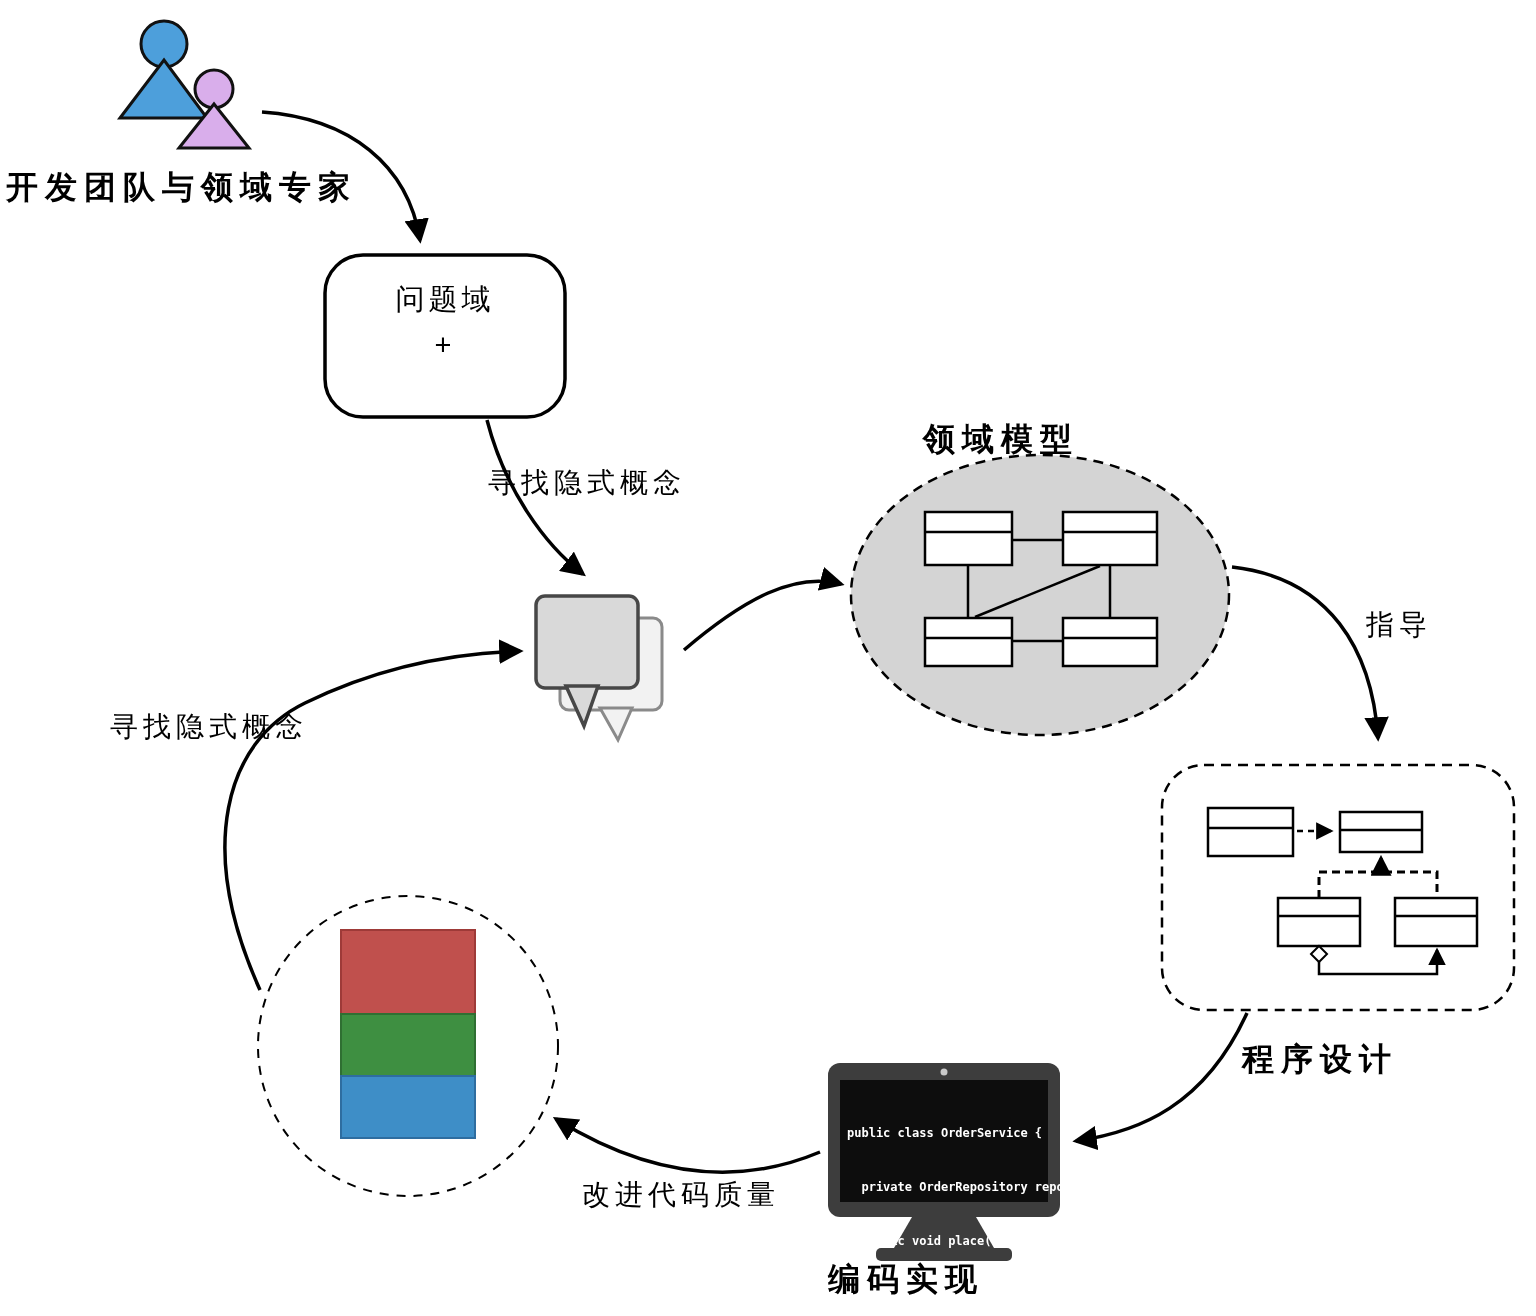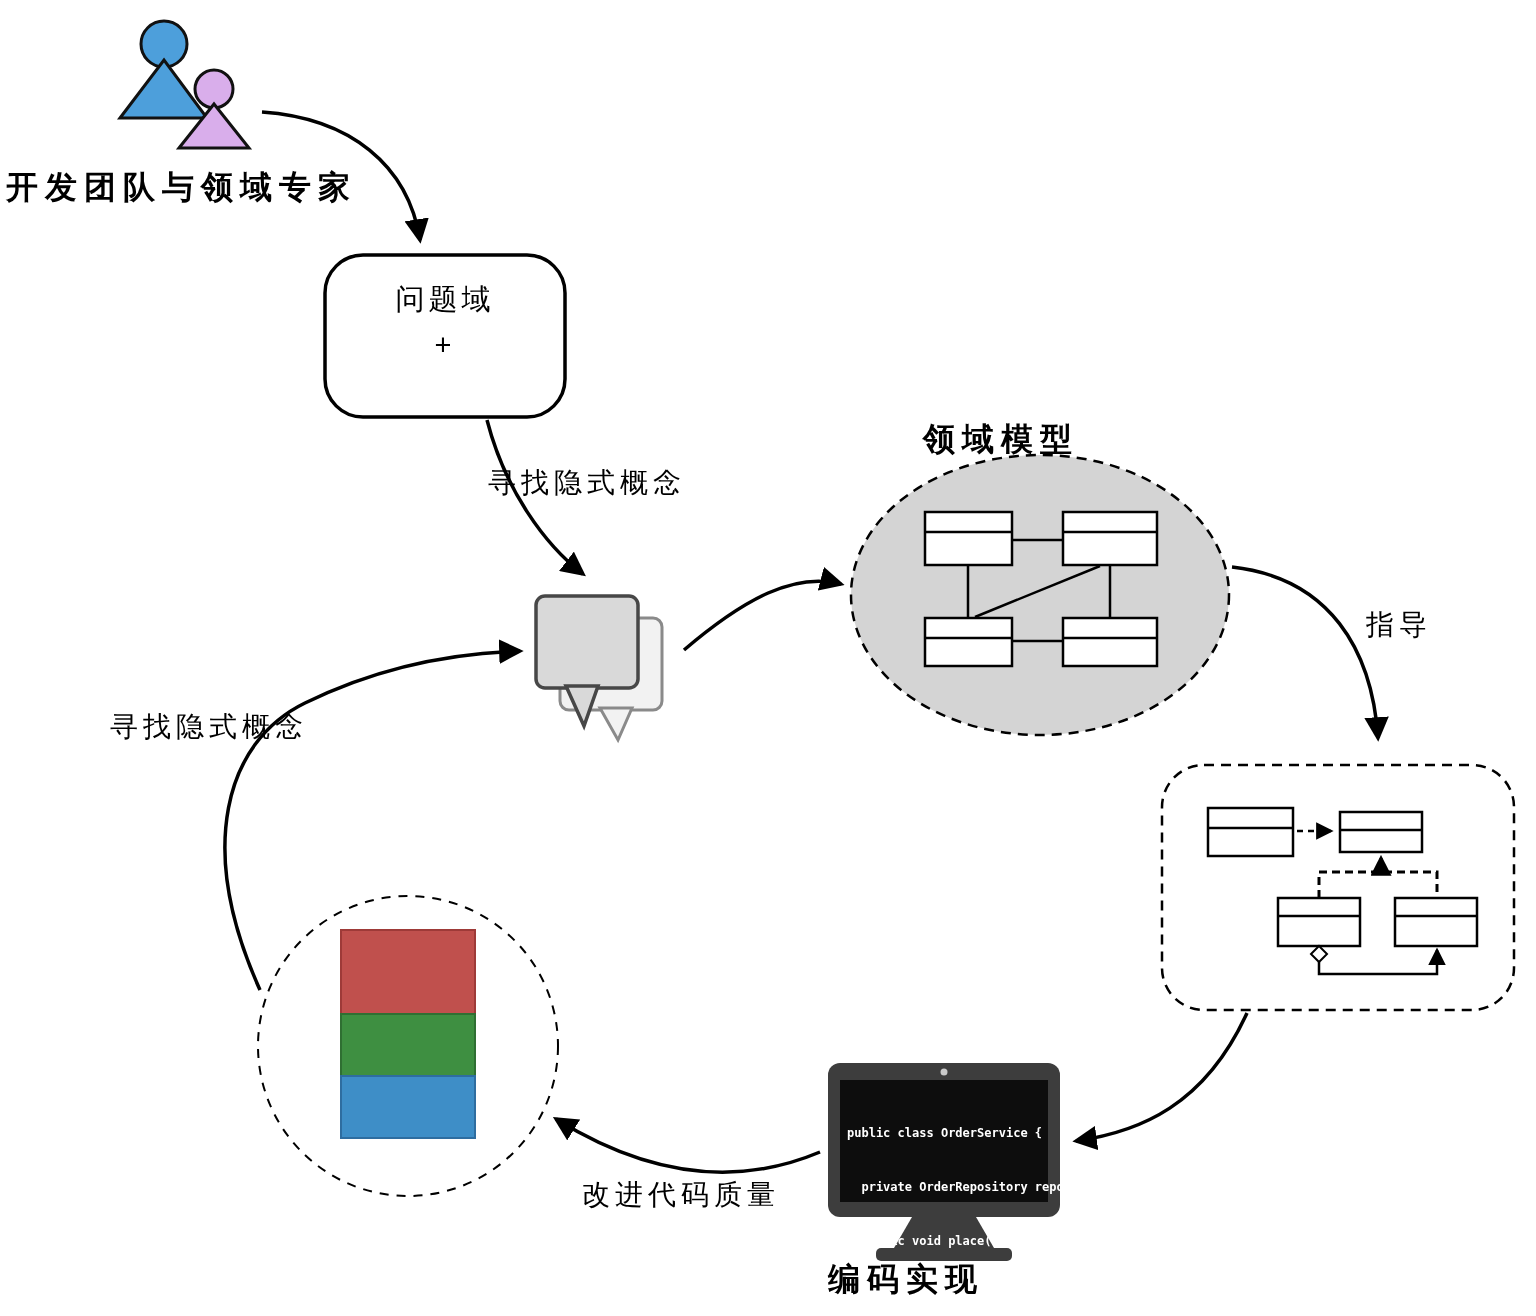--- a/index.html
+++ b/index.html
@@ -144,20 +144,21 @@
     <div>+</div>
   </div>
 
   <div class="label edge-label" style="left:488px; top:464px;">寻找隐式概念</div>
 
 
   <div class="label heading" style="left:923px; top:418px; width:240px;">领域模型</div>
 
   <div class="label edge-label" style="left:1366px; top:606px;">指导</div>
 
+  <div class="label heading" style="left:1242px; top:1038px; width:240px;">程序设计</div>
 
   <div class="code">
     <div>public class OrderService {</div>
     <div>  private OrderRepository repo;</div>
     <div>  public void place() {</div>
     <div>    ......</div>
     
     
   </div>
 

